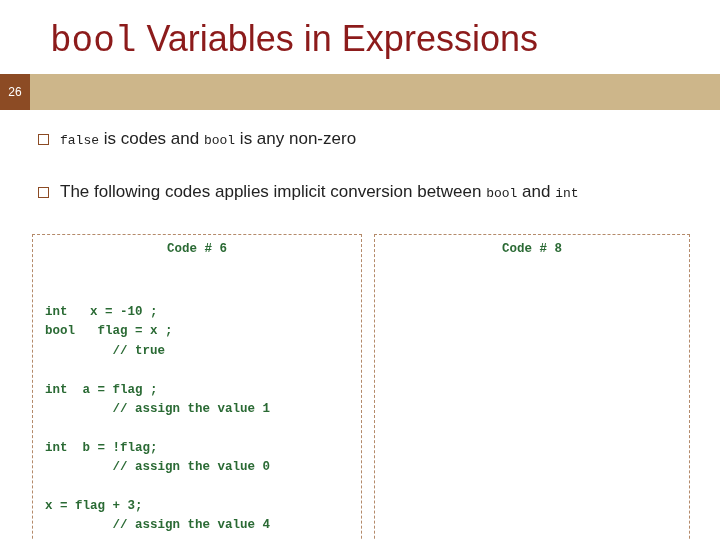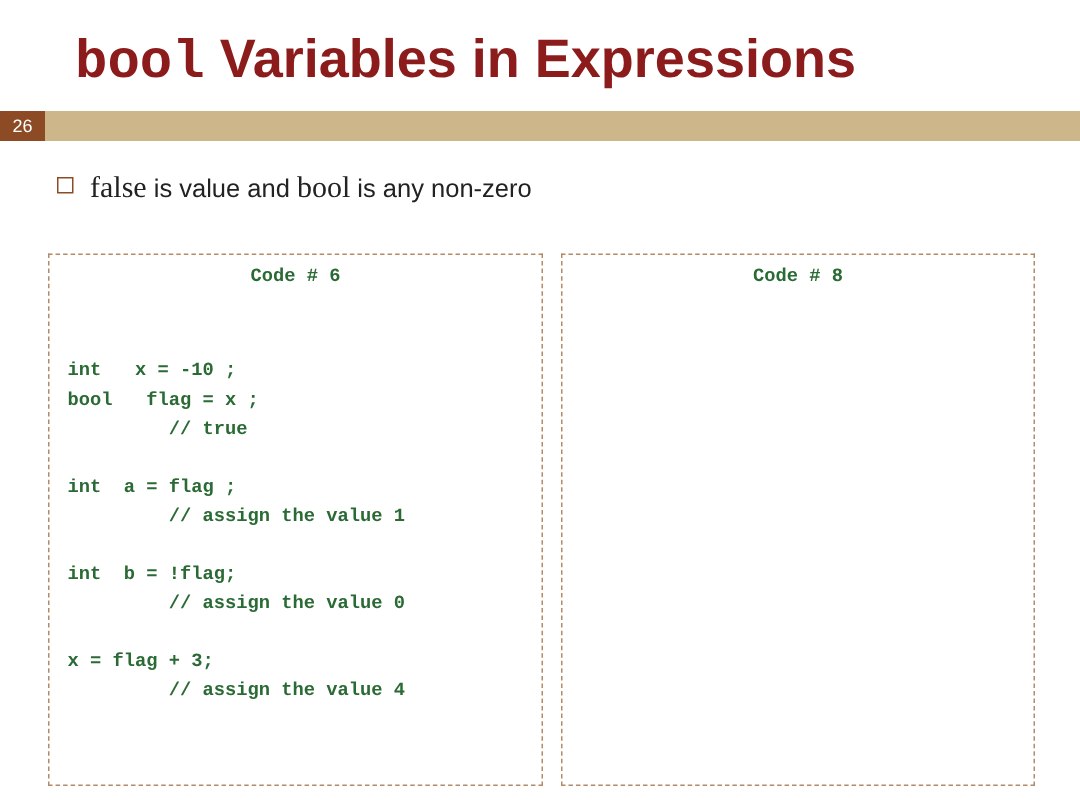--- a/index.html
+++ b/index.html
@@ -10,28 +10,28 @@
     font-family: Arial, Helvetica, sans-serif;
     overflow: hidden;
     position: relative;
   }
   .title-wrap {
     padding: 18px 0 12px 50px;
   }
   .title {
     font-size: 36px;
     color: #8c1b1b;
-    font-weight: bold;
+    font-weight: normal;
     font-family: Arial, sans-serif;
   }
   .title .mono {
     font-family: "Courier New", Courier, monospace;
   }
   .stripe {
-    height: 20px;
+    height: 36px;
     background: #cdb68a;
     display: flex;
     align-items: stretch;
   }
   .pagenum {
     width: 30px;
     background: #8c4b24;
     color: #fff;
     font-size: 12px;
     display: flex;
@@ -51,22 +51,22 @@
   .bullet::before {
     content: "";
     position: absolute;
     left: -22px;
     top: 6px;
     width: 9px;
     height: 9px;
     border: 1px solid #8c4b24;
   }
   .bullet .mono {
-    font-family: Liberation Serif, serif;
-    font-size: 20px;
+    font-family: Liberation Mono, monospace;
+    font-size: 13px;
   }
   .codes {
     display: flex;
     gap: 12px;
     margin-left: -28px;
     margin-top: 6px;
   }
   .code-box {
     border: 1.5px dashed #b48a6a;
     padding: 10px 12px 14px 12px;
@@ -99,23 +99,26 @@
   </h1>
 </div>
 
 <div class="stripe">
   <div class="pagenum">26</div>
 </div>
 
 <div class="content">
 
   <div class="bullet">
-    <span class="mono">false</span><span> is value and </span><span class="mono">bool</span><span> is any non-zero</span>
+    <span class="mono">false</span><span> is codes and </span><span class="mono">bool</span><span> is any non-zero</span>
   </div>
 
+  <div class="bullet">
+    <span>The following codes applies implicit conversion between </span><span class="mono">bool</span><span> and </span><span class="mono">int</span>
+  </div>
 
   <div class="codes">
     <div class="code-box c1">
       <div class="label">Code # 6</div>
       <div class="code-body">int   x = -10 ;
 bool   flag = x ;
          // true
 
 int  a = flag ;
          // assign the value 1

